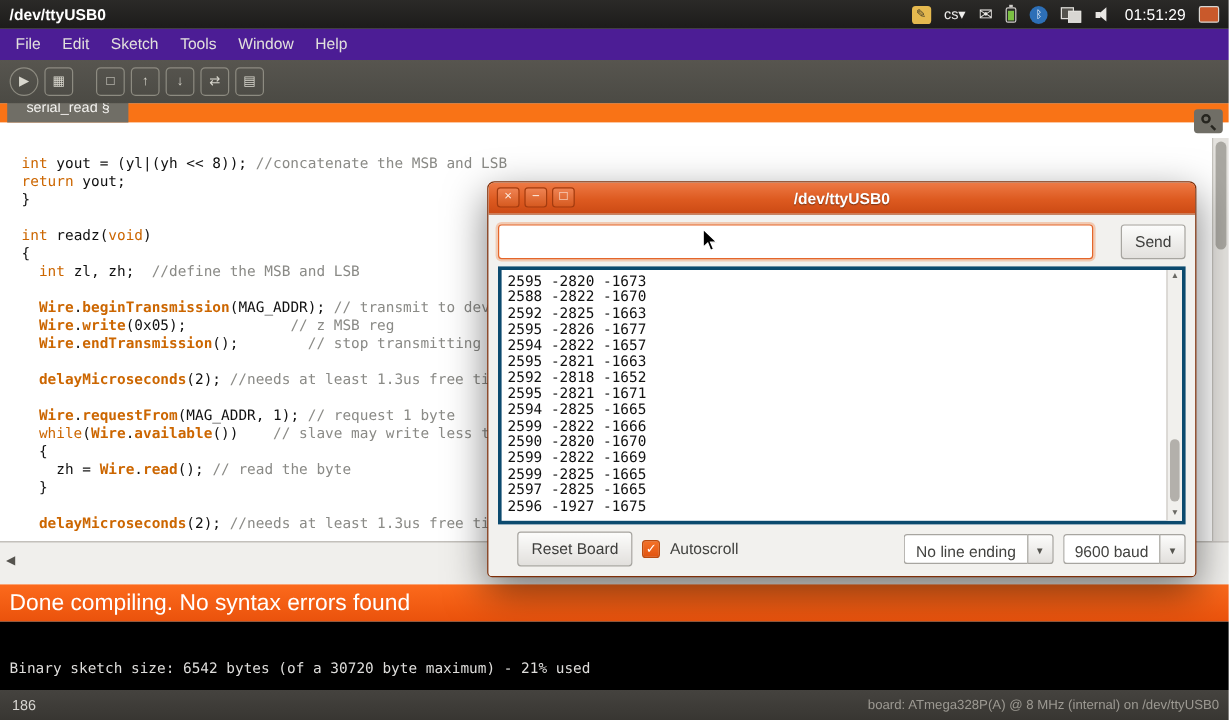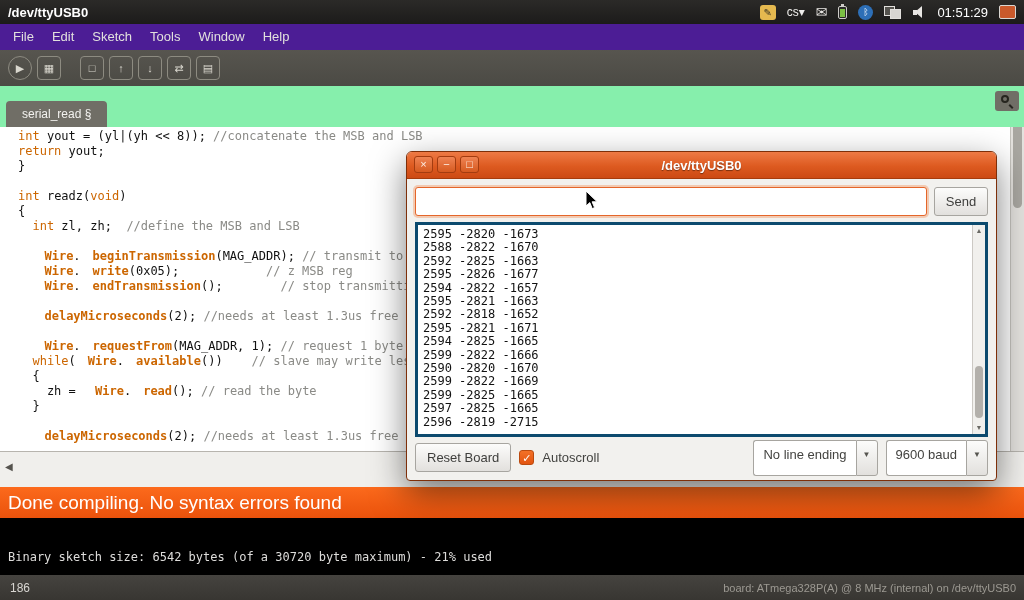--- a/index.html
+++ b/index.html
@@ -39,35 +39,35 @@
 
   
   .toolbar { position:absolute; left:0; top:50px; width:1024px; height:36px;
     background:linear-gradient(#57554f,#4b4a44); display:flex; align-items:center; gap:5px; padding-left:8px; z-index:28; }
   .tool-btn { width:24px; height:24px; border:1px solid #8d8b81; border-radius:4px;
     color:#d9d7ce; font-size:11px; line-height:22px; text-align:center; background:transparent; }
   .tool-btn.circle { border-radius:50%; }
   .tool-btn:nth-child(2) { margin-right:14px; }
 
   
-  .tabrow { position:absolute; left:0; top:86px; width:1024px; height:41px; background:#86efac; z-index:27; }
+  .tabrow { position:absolute; left:0; top:86px; width:1024px; height:16px; background:#f97316; z-index:27; }
   .tab { position:absolute; left:6px; bottom:0; height:26px; line-height:26px; padding:0 16px;
     background:#706e66; color:#f3f2ef; font-size:12px; border-radius:4px 4px 0 0; }
   .monitor-btn { position:absolute; right:5px; top:5px; width:24px; height:20px; background:#706e66;
     border-radius:3px; }
   .mag { position:absolute; left:6px; top:4px; width:8px; height:8px; border:2px solid #26251f; border-radius:50%; }
   .mag::after { content:""; position:absolute; left:7px; top:7px; width:2px; height:5px; background:#26251f; transform:rotate(-45deg); }
 
   
   .editor { position:absolute; left:0; top:115px; width:1024px; height:336px; background:#ffffff;
     padding:14px 0 0 18px; overflow:hidden; z-index:1; }
   .code-line { font-family:"DejaVu Sans Mono", monospace; font-size:12px; line-height:15px;
     white-space:pre; color:#000; }
   .tok-k { color:#cc6600; }
-  .tok-f { color:#cc6600; font-weight:bold;margin-left:12px; }
+  .tok-f { color:#cc6600; font-weight:bold; }
   .tok-c { color:#8a8a86; }
   .tok-p { color:#111; }
   .editor-vscroll { position:absolute; right:0; top:115px; width:14px; height:336px; background:#e4e2de;
     border-left:1px solid #c4c2bc; z-index:2; }
   .editor-vscroll .thumb { position:absolute; left:2px; top:3px; width:9px; height:90px; background:#a9a7a1; border-radius:5px; }
 
   
   .bottom-strip { position:absolute; left:0; top:451px; width:1024px; height:36px;
     background:#f0efec; border-top:1px solid #b7b4ae; z-index:1; }
   .hscroll-left { position:absolute; left:5px; top:9px; font-size:10px; color:#55534e; }
@@ -92,36 +92,36 @@
     display:flex; align-items:center; justify-content:center; }
   .titlebar .wtitle { color:#fff; font-weight:bold; font-size:13px; text-shadow:0 1px 1px rgba(0,0,0,.45); }
   .win-controls { position:absolute; left:7px; top:4px; display:flex; gap:4px; }
   .win-btn { width:19px; height:17px; border:1px solid #a33c10; border-radius:3px;
     background:linear-gradient(#ef8353,#d65a20); color:#fdeee4; font-size:11px; line-height:15px; text-align:center; }
   .win-body { flex:1; display:flex; flex-direction:column; padding:8px; gap:6px; }
   .send-row { display:flex; gap:7px; }
   .serial-input { flex:1; height:29px; background:#fff; border:1px solid #e4662a; border-radius:3px;
     box-shadow:0 0 0 2px rgba(244,130,66,.35); font-size:13px; padding:0 6px; outline:none; }
   .btn { background:linear-gradient(#fcfcfb,#e2e0dd); border:1px solid #a7a5a0; border-radius:3px;
-    color:#3e3e3c; font-size:13px; }
+    color:#3e3e3c; font-size:13px;margin-left:16px; }
   .send-btn { width:54px; height:29px; }
   .serial-list { flex:1; position:relative; background:#fff; border:3px solid #0c4a6e;
     overflow:hidden; padding:3px 16px 0 5px; }
   .serial-line { font-family:"DejaVu Sans Mono", monospace; font-size:12px; line-height:13.4px; color:#111; white-space:pre; }
   .sm-scroll { position:absolute; right:0; top:0; bottom:0; width:13px; background:#f1f0ed; border-left:1px solid #ccc9c4; }
   .sm-thumb { position:absolute; left:2px; width:8px; height:52px; bottom:16px; background:#b3b0ab; border-radius:4px; }
   .sm-step { position:absolute; left:0; width:12px; height:12px; font-size:7px; color:#6a6964; text-align:center; line-height:12px; }
   .sm-step.up { top:0; } .sm-step.down { bottom:0; }
   .ctrl-row { display:flex; align-items:center; gap:8px; height:29px; }
   .reset-btn { height:29px; padding:0 11px; }
   .checkbox { width:15px; height:15px; border:1px solid #bb4a0e; border-radius:3px;
     background:linear-gradient(#f37127,#e25410); color:#fff; font-size:11px; line-height:14px; text-align:center; }
   .chk-label { font-size:13px; color:#434340; }
   .spacer { flex:1; }
-  .combo { display:flex; height:36px; }
+  .combo { display:flex; height:25px; }
   .combo-text { background:#fff; border:1px solid #a7a5a0; border-right:none; border-radius:3px 0 0 3px;
     font-size:13px; color:#434340; line-height:27px; padding:0 9px; }
   .combo-btn { width:22px; border:1px solid #a7a5a0; border-radius:0 3px 3px 0;
     background:linear-gradient(#fcfcfb,#e2e0dd); color:#55544f; font-size:8px; line-height:27px; text-align:center; }
 
   .cursor { position:absolute; left:585px; top:190px; z-index:40; pointer-events:none; }
 </style>
 </head>
 <body>
 
@@ -244,21 +244,21 @@
         <div class="serial-line">2594 -2822 -1657</div>
         <div class="serial-line">2595 -2821 -1663</div>
         <div class="serial-line">2592 -2818 -1652</div>
         <div class="serial-line">2595 -2821 -1671</div>
         <div class="serial-line">2594 -2825 -1665</div>
         <div class="serial-line">2599 -2822 -1666</div>
         <div class="serial-line">2590 -2820 -1670</div>
         <div class="serial-line">2599 -2822 -1669</div>
         <div class="serial-line">2599 -2825 -1665</div>
         <div class="serial-line">2597 -2825 -1665</div>
-        <div class="serial-line">2596 -2819 -2715</div>
+        <div class="serial-line">2596 -1927 -1675</div>
         <div class="sm-scroll">
         <div class="sm-step up">▲</div>
         <div class="sm-thumb"></div>
         <div class="sm-step down">▼</div>
       </div>
     </div>
     <div class="ctrl-row">
       <button class="btn reset-btn">Reset Board</button>
       <div class="checkbox">✓</div>
       <div class="chk-label">Autoscroll</div>

